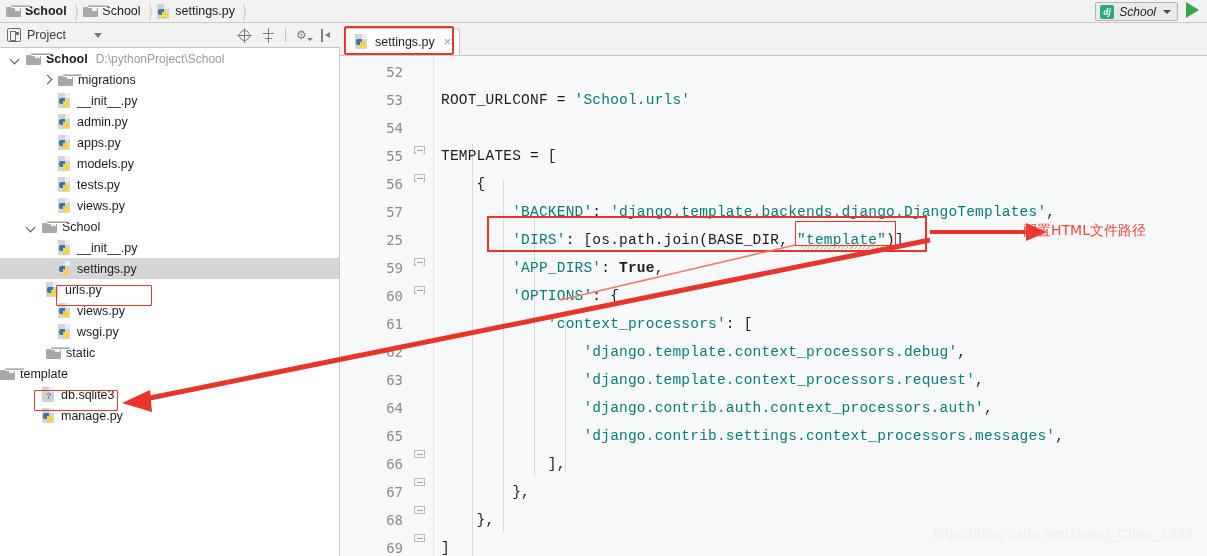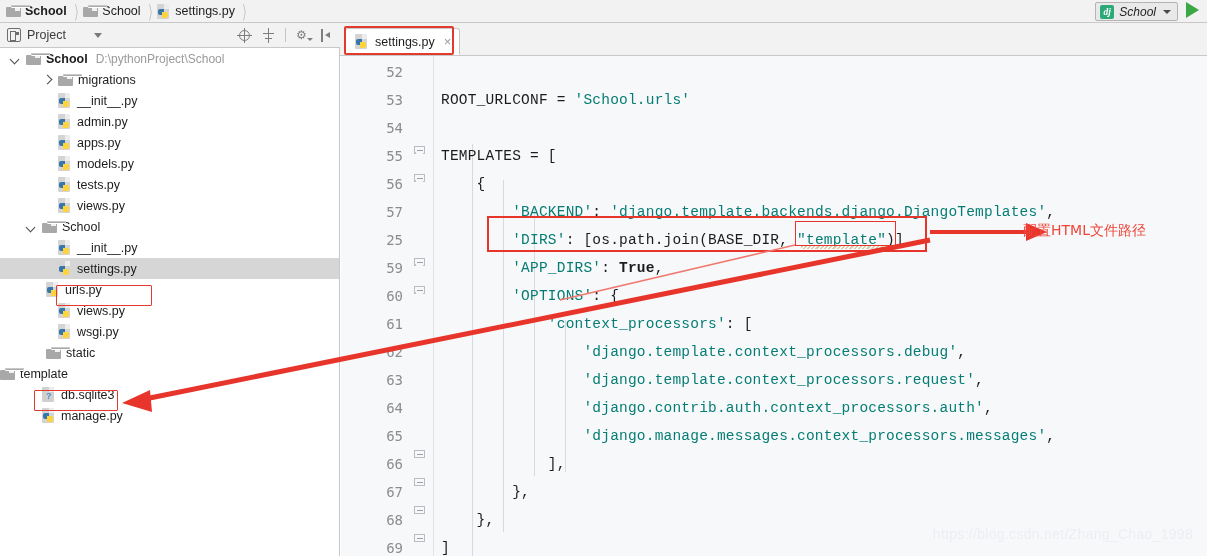--- a/index.html
+++ b/index.html
@@ -782,21 +782,21 @@
       <div class="ctext" style="top:92px"><span>TEMPLATES = [</span></div>
       <div class="ctext" style="top:120px"><span>    {</span></div>
       <div class="ctext" style="top:148px"><span>        </span><span class="str">'BACKEND'</span><span>: </span><span class="str">'django.template.backends.django.DjangoTemplates'</span><span>,</span></div>
       <div class="ctext" style="top:204px"><span>        </span><span class="str">'APP_DIRS'</span><span>: </span><span class="kw">True</span><span>,</span></div>
       <div class="ctext" style="top:176px"><span>        </span><span class="str">'DIRS'</span><span>: [os.path.join(BASE_DIR, </span><span class="str">"template"</span><span>)],</span></div>
       <div class="ctext" style="top:232px"><span>        </span><span class="str">'OPTIONS'</span><span>: {</span></div>
       <div class="ctext" style="top:260px"><span>            </span><span class="str">'context_processors'</span><span>: [</span></div>
       <div class="ctext" style="top:288px"><span>                </span><span class="str">'django.template.context_processors.debug'</span><span>,</span></div>
       <div class="ctext" style="top:316px"><span>                </span><span class="str">'django.template.context_processors.request'</span><span>,</span></div>
       <div class="ctext" style="top:344px"><span>                </span><span class="str">'django.contrib.auth.context_processors.auth'</span><span>,</span></div>
-      <div class="ctext" style="top:372px"><span>                </span><span class="str">'django.manage.messages.context_processors.messages'</span><span>,</span></div>
+      <div class="ctext" style="top:372px"><span>                </span><span class="str">'django.contrib.settings.context_processors.messages'</span><span>,</span></div>
       <div class="ctext" style="top:400px"><span>            ],</span></div>
       <div class="ctext" style="top:428px"><span>        },</span></div>
       <div class="ctext" style="top:456px"><span>    },</span></div>
       <div class="ctext" style="top:484px"><span>]</span></div>
     </div>
 
     <div class="squiggle" style="left:460px; top:190px; width:84px;"></div>
   </div>
 
   <div class="anno-box-dirs" style="left:487px; top:216px; width:440px; height:36px;"></div>

